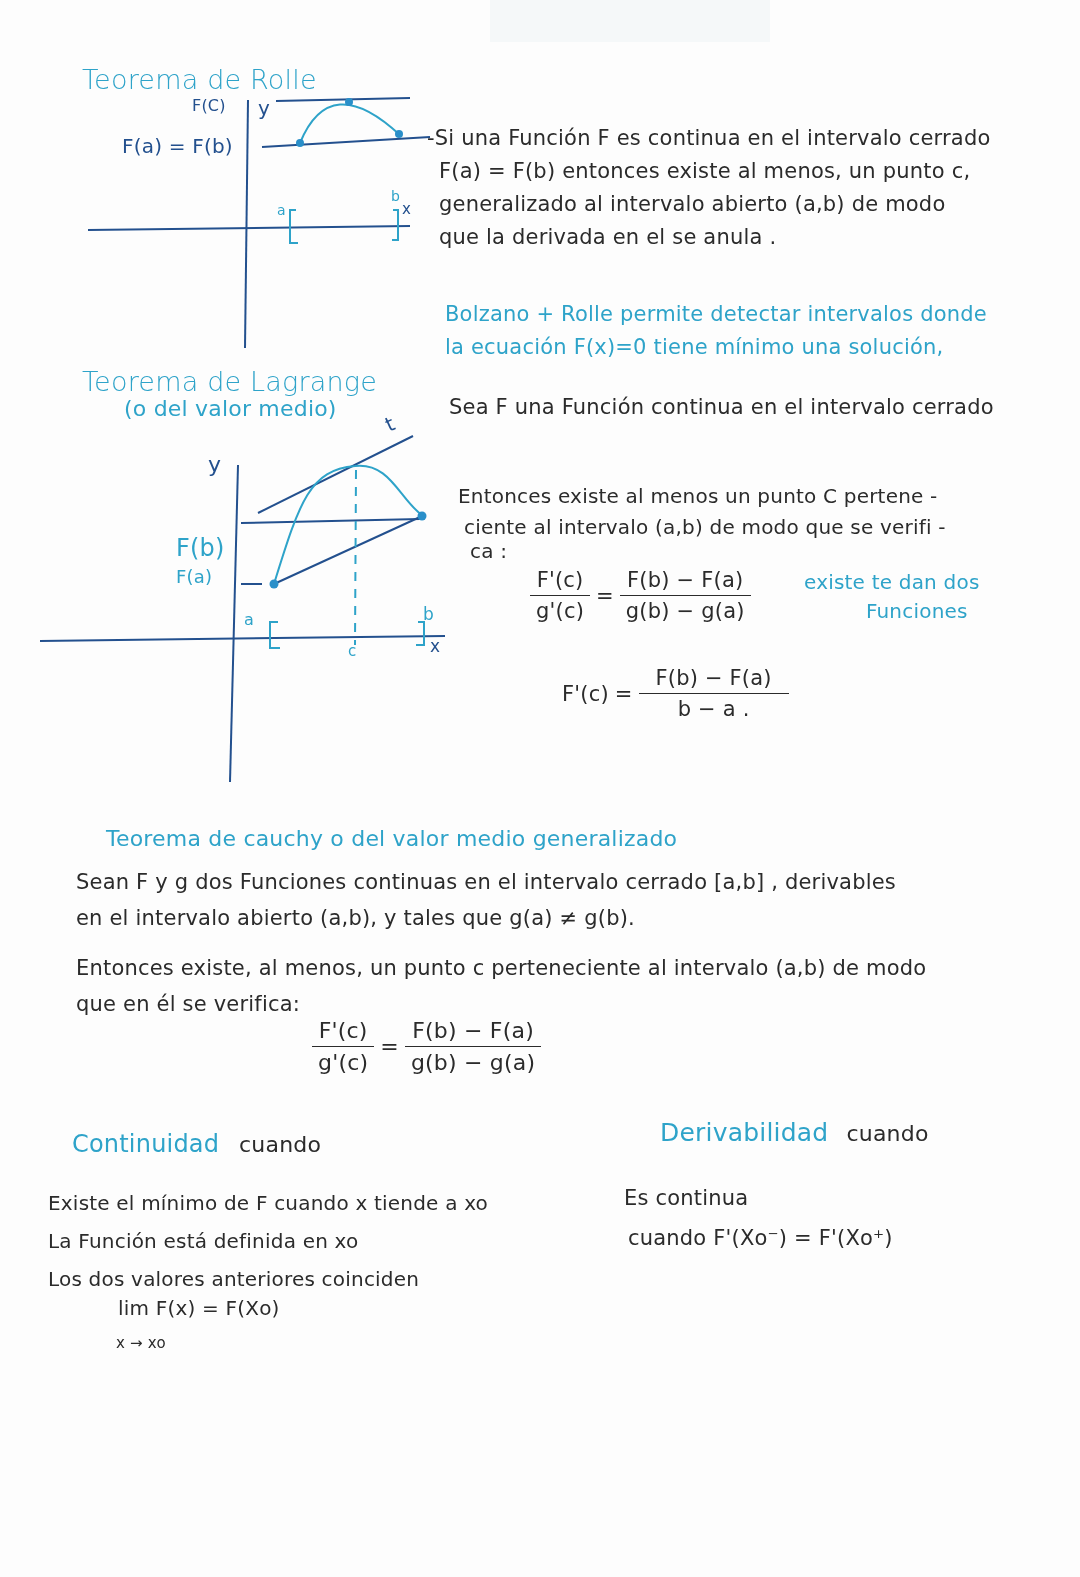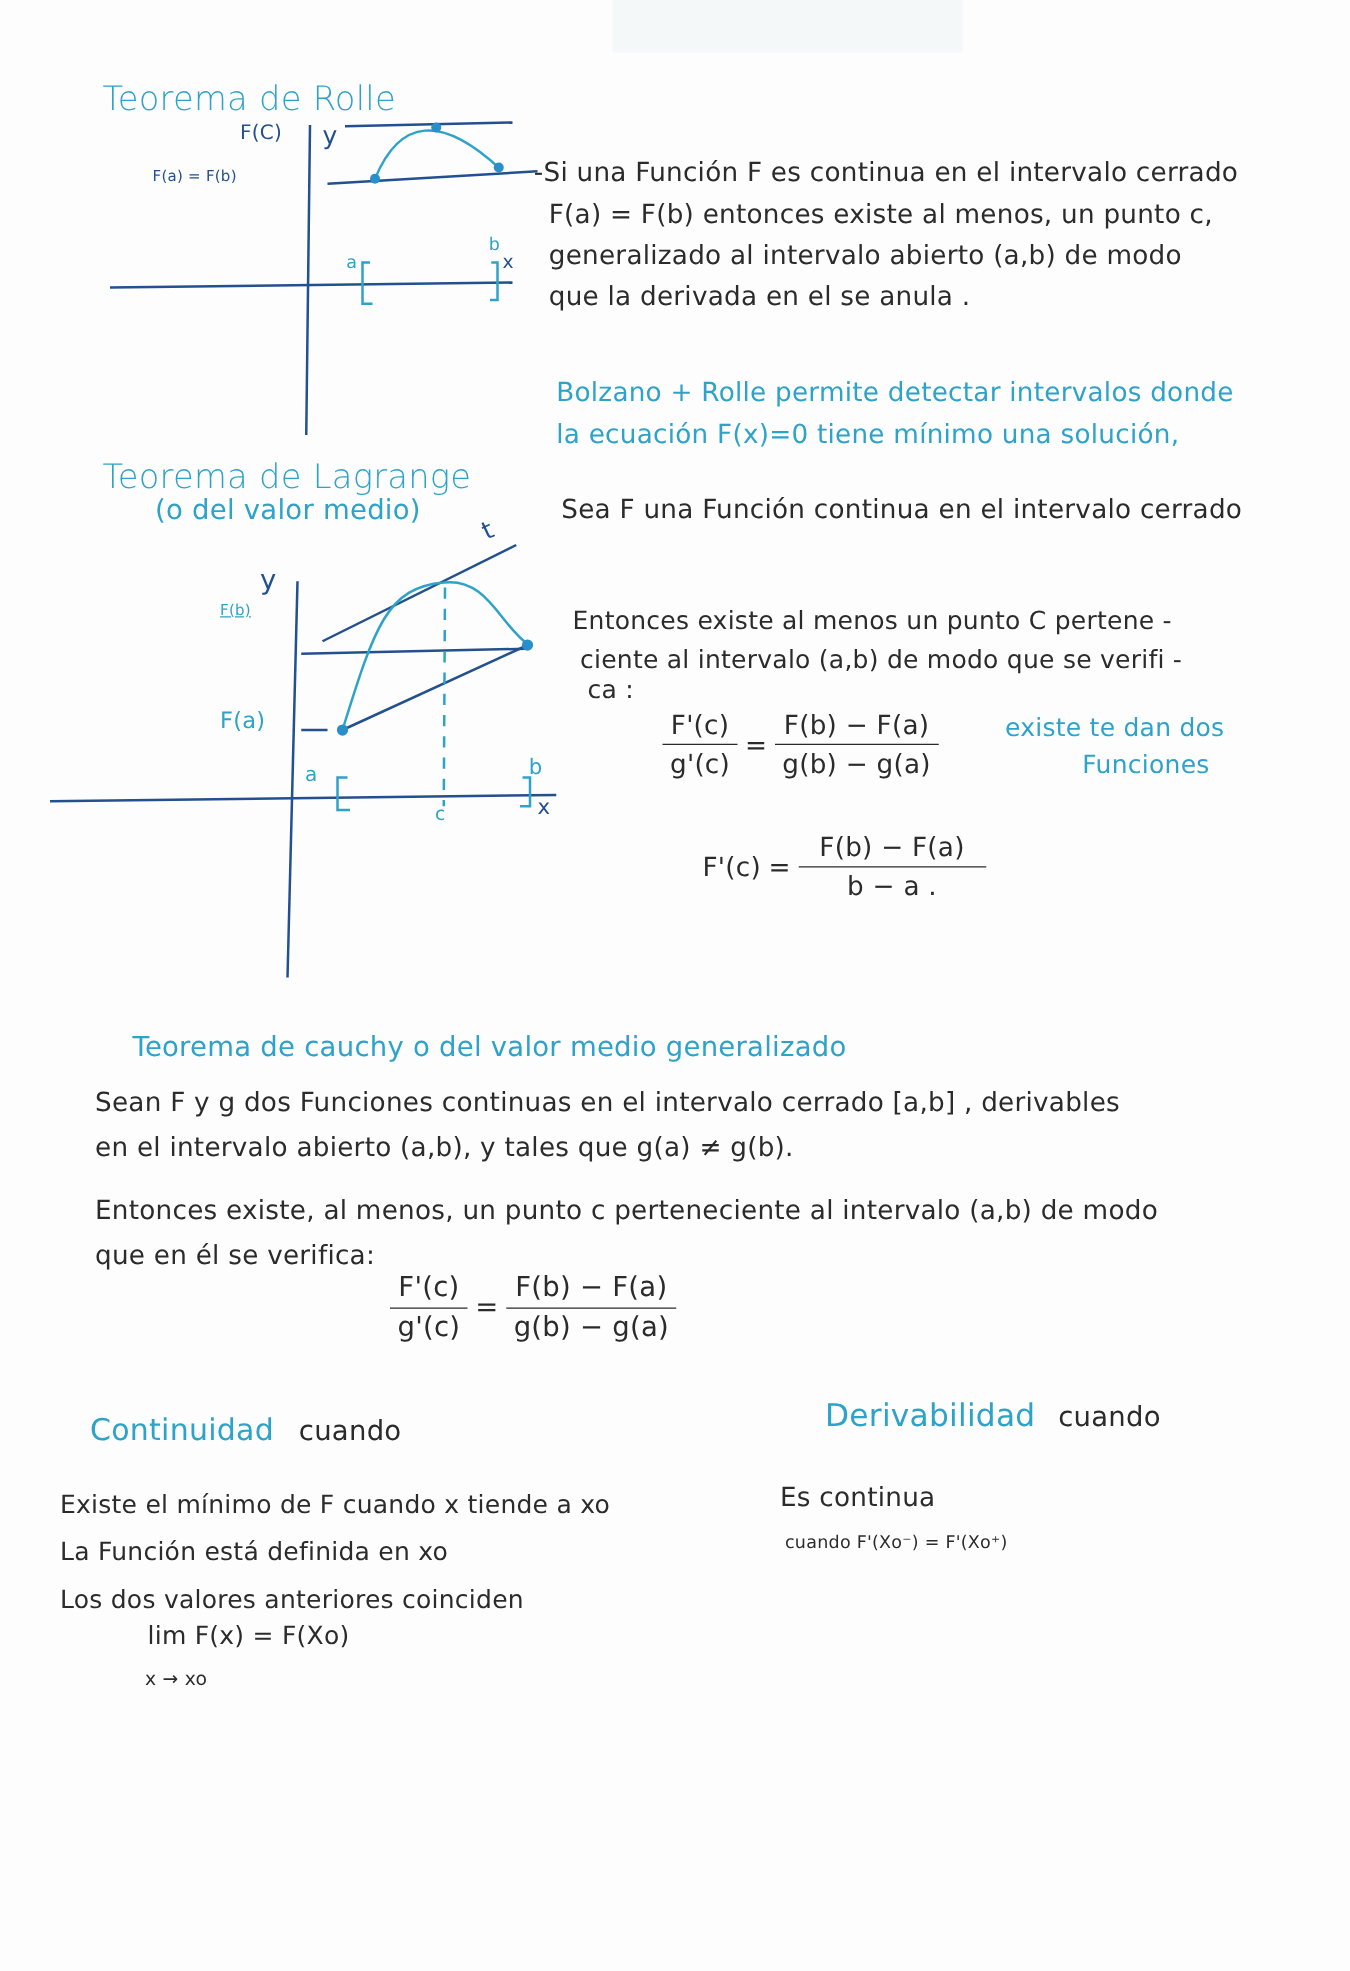--- a/index.html
+++ b/index.html
@@ -44,21 +44,21 @@
   <path d="M300 143 Q330 70 400 135" fill="none" stroke="#2ea3c9" stroke-width="2"></path>
   <circle cx="300" cy="143" r="4" fill="#2a8fc9"></circle>
   <circle cx="349" cy="102" r="4" fill="#2a8fc9"></circle>
   <circle cx="399" cy="134" r="4" fill="#2a8fc9"></circle>
 
   <path d="M296 210 L290 210 L290 243 L298 243" fill="none" stroke="#2ea3c9" stroke-width="2"></path>
   <path d="M393 210 L398 210 L398 240 L392 240" fill="none" stroke="#2ea3c9" stroke-width="2"></path>
 </svg>
 <div class="abs hand navy" style="left:192px;top:96px;font-size:16px;">F(C)</div>
 <div class="abs hand navy" style="left:258px;top:96px;font-size:20px;">y</div>
-<div class="abs hand navy" style="left:122px;top:134px;font-size:12px;">F(a) = F(b)</div>
+<div class="abs hand navy" style="left:122px;top:134px;font-size:20px;">F(a) = F(b)</div>
 <div class="abs hand blue" style="left:277px;top:202px;font-size:14px;">a</div>
 <div class="abs hand blue" style="left:391px;top:188px;font-size:14px;">b</div>
 <div class="abs hand navy" style="left:402px;top:200px;font-size:15px;">x</div>
 
 <div class="abs hand ink body-text" style="left:427px;top:122px;">
   <div>-Si una Función F es continua en el intervalo cerrado</div>
   <div style="padding-left:12px;">F(a) = F(b) entonces existe al menos, un punto c,</div>
   <div style="padding-left:12px;">generalizado al intervalo abierto (a,b) de modo</div>
   <div style="padding-left:12px;">que la derivada en el se anula .</div>
 </div>
@@ -89,21 +89,21 @@
   <circle cx="274" cy="584" r="4.5" fill="#2a8fc9"></circle>
   <circle cx="422" cy="516" r="4.5" fill="#2a8fc9"></circle>
 
   <line x1="356" y1="470" x2="355" y2="645" stroke="#2ea3c9" stroke-width="2" stroke-dasharray="9 8"></line>
 
   <path d="M278 622 L270 622 L270 648 L280 648" fill="none" stroke="#2ea3c9" stroke-width="2"></path>
   <path d="M418 622 L424 622 L424 645 L416 645" fill="none" stroke="#2ea3c9" stroke-width="2"></path>
 </svg>
 <div class="abs hand navy" style="left:386px;top:412px;font-size:20px;transform:rotate(-25deg);">t</div>
 <div class="abs hand navy" style="left:208px;top:452px;font-size:22px;">y</div>
-<div class="abs hand blue" style="left:176px;top:481px;font-size:12px;text-decoration:underline;">F(b)</div>
+<div class="abs hand blue" style="left:176px;top:534px;font-size:24px;">F(b)</div>
 <div class="abs hand blue" style="left:176px;top:566px;font-size:18px;">F(a)</div>
 <div class="abs hand blue" style="left:244px;top:610px;font-size:16px;">a</div>
 <div class="abs hand blue" style="left:348px;top:642px;font-size:15px;">c</div>
 <div class="abs hand blue" style="left:423px;top:604px;font-size:17px;">b</div>
 <div class="abs hand navy" style="left:430px;top:636px;font-size:17px;">x</div>
 
 <div class="abs hand ink body-text" style="left:449px;top:388px;line-height:38px;">
   <div>Sea F una Función continua en el intervalo cerrado</div>
 </div>
 
@@ -171,13 +171,13 @@
   <div>Los dos valores anteriores coinciden</div>
 </div>
 <div class="abs hand ink" style="left:118px;top:1296px;font-size:20px;">lim  F(x) = F(Xo)</div>
 <div class="abs hand ink" style="left:116px;top:1334px;font-size:15px;">x → xo</div>
 
 <div class="abs hand" style="left:660px;top:1118px;font-size:25px;">
   <span class="blue">Derivabilidad</span>
   <span class="ink" style="margin-left:10px;font-size:22px;">cuando</span>
 </div>
 <div class="abs hand ink" style="left:624px;top:1186px;font-size:21px;">Es continua</div>
-<div class="abs hand ink" style="left:628px;top:1226px;font-size:14px;">cuando F'(Xo⁻) = F'(Xo⁺)</div>
+<div class="abs hand ink" style="left:628px;top:1226px;font-size:21px;">cuando F'(Xo⁻) = F'(Xo⁺)</div>
 
 </body></html>

